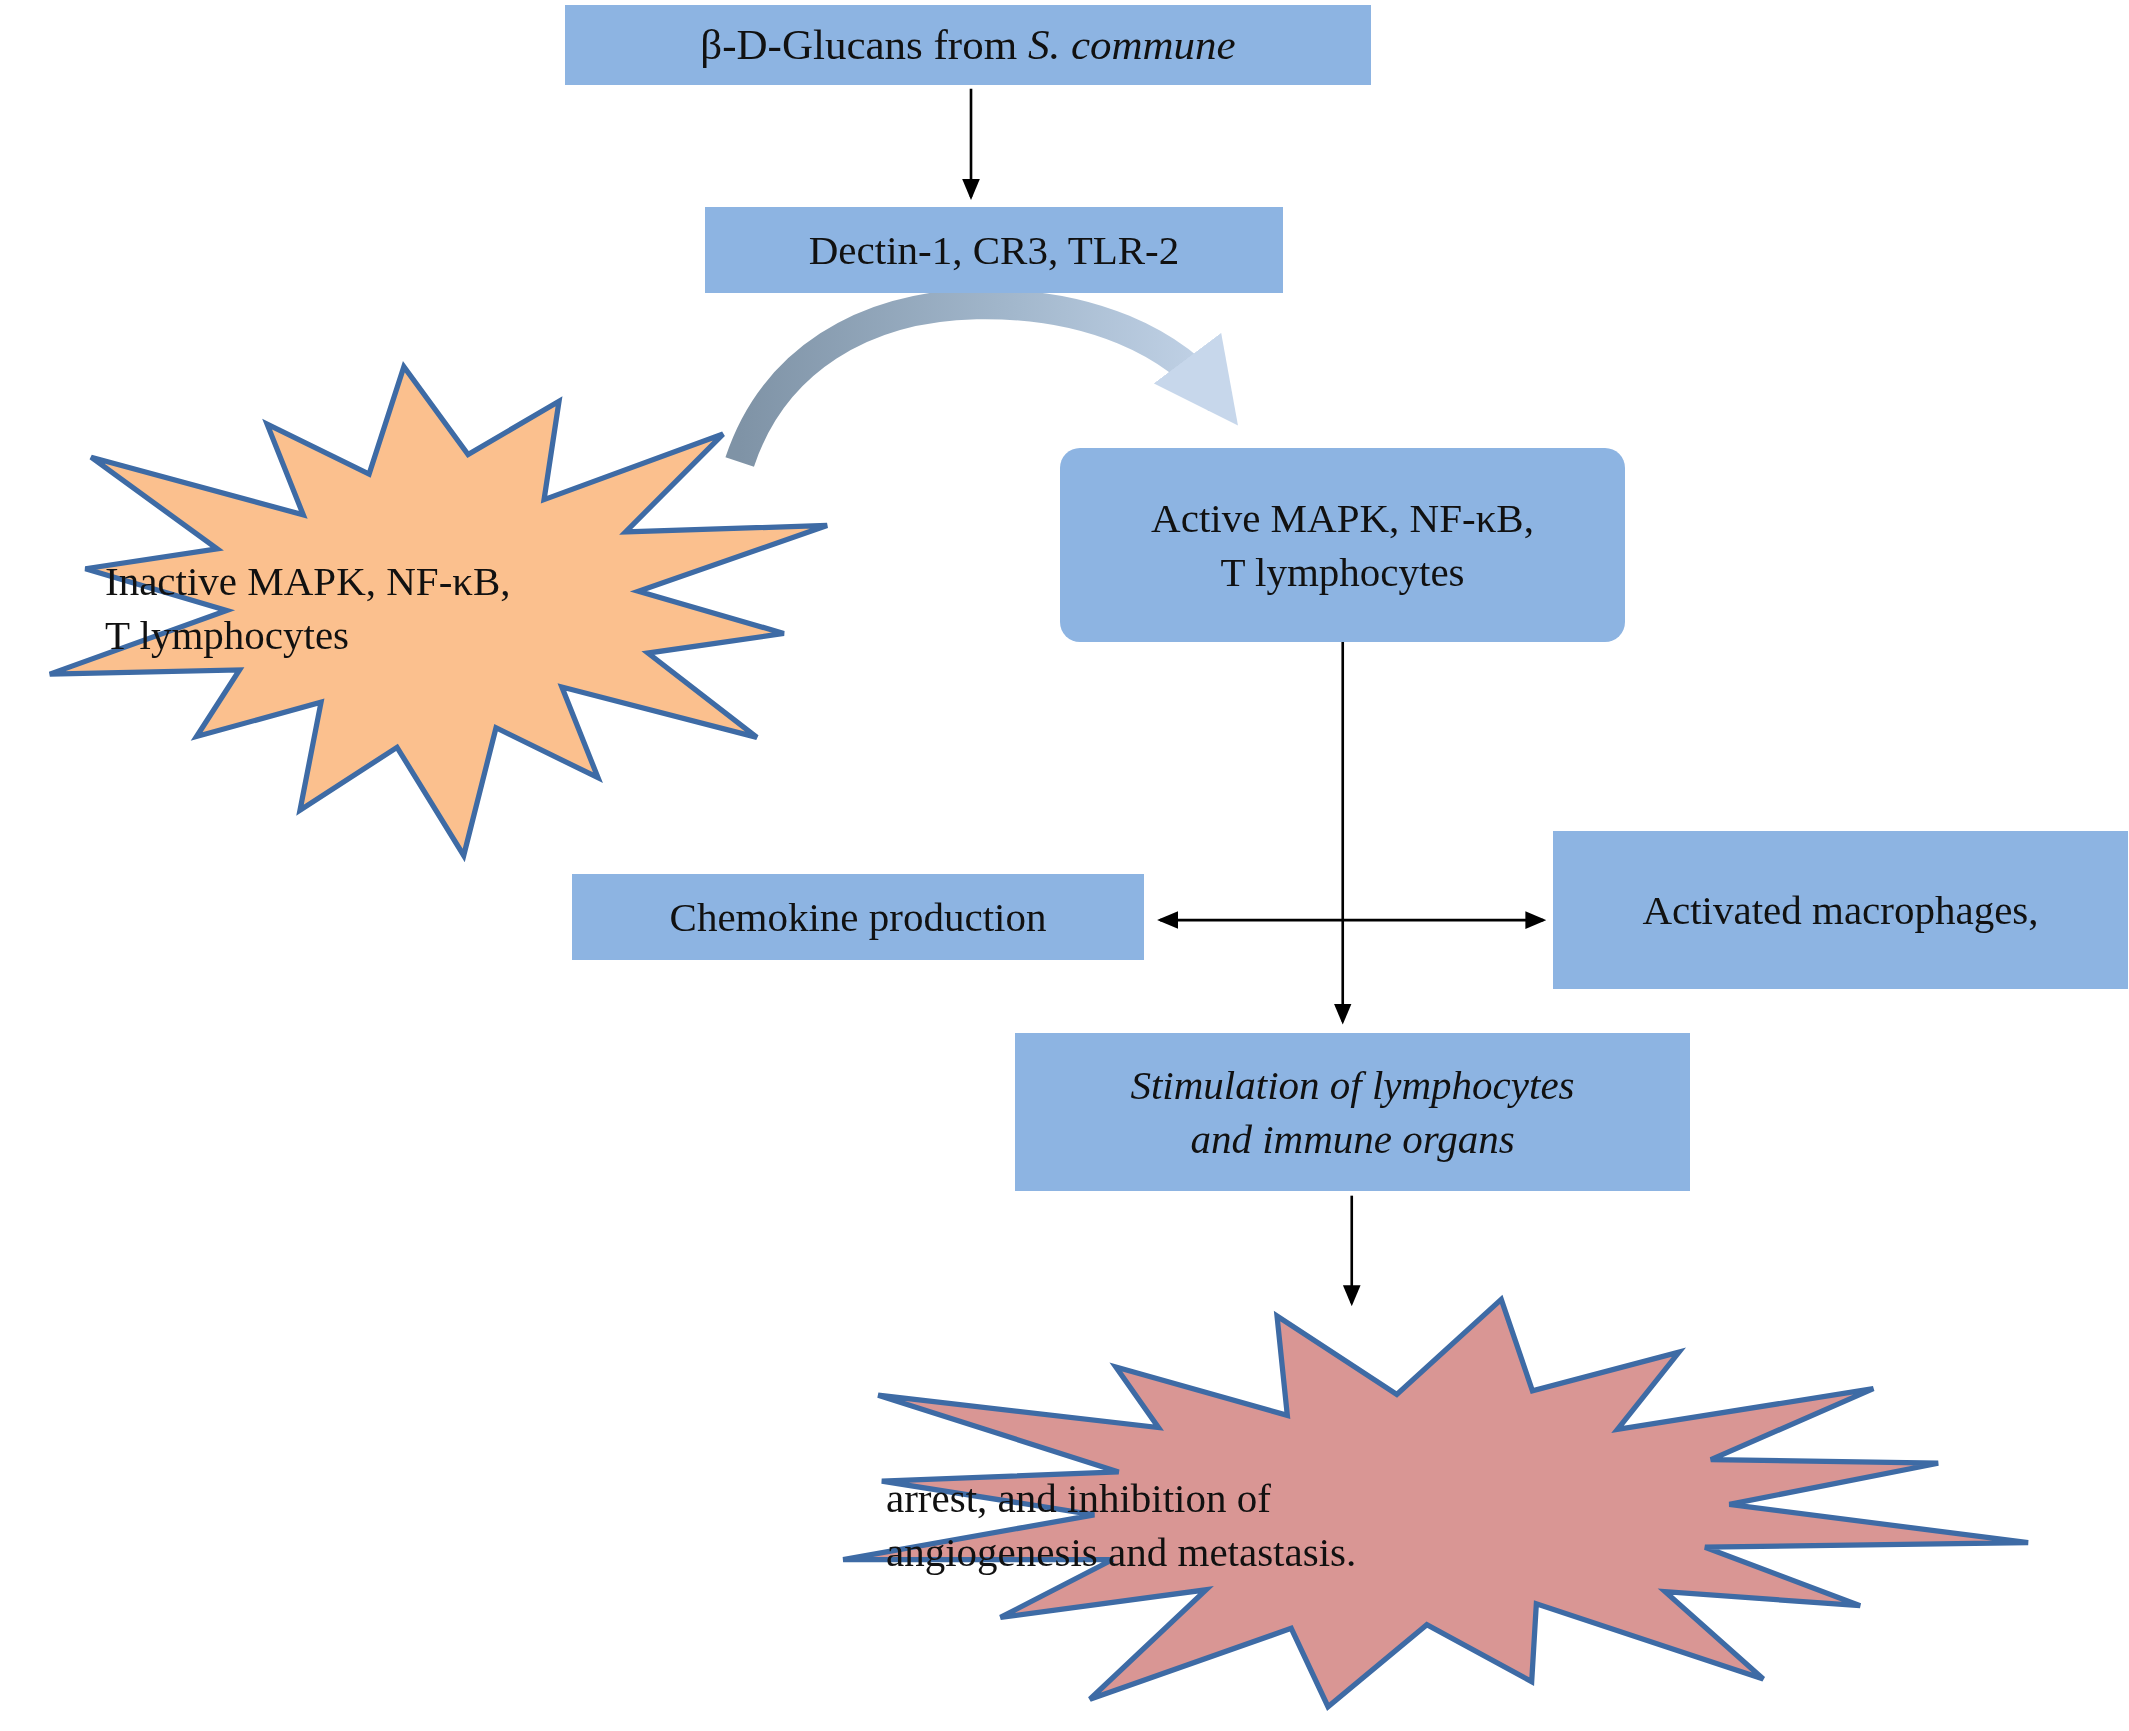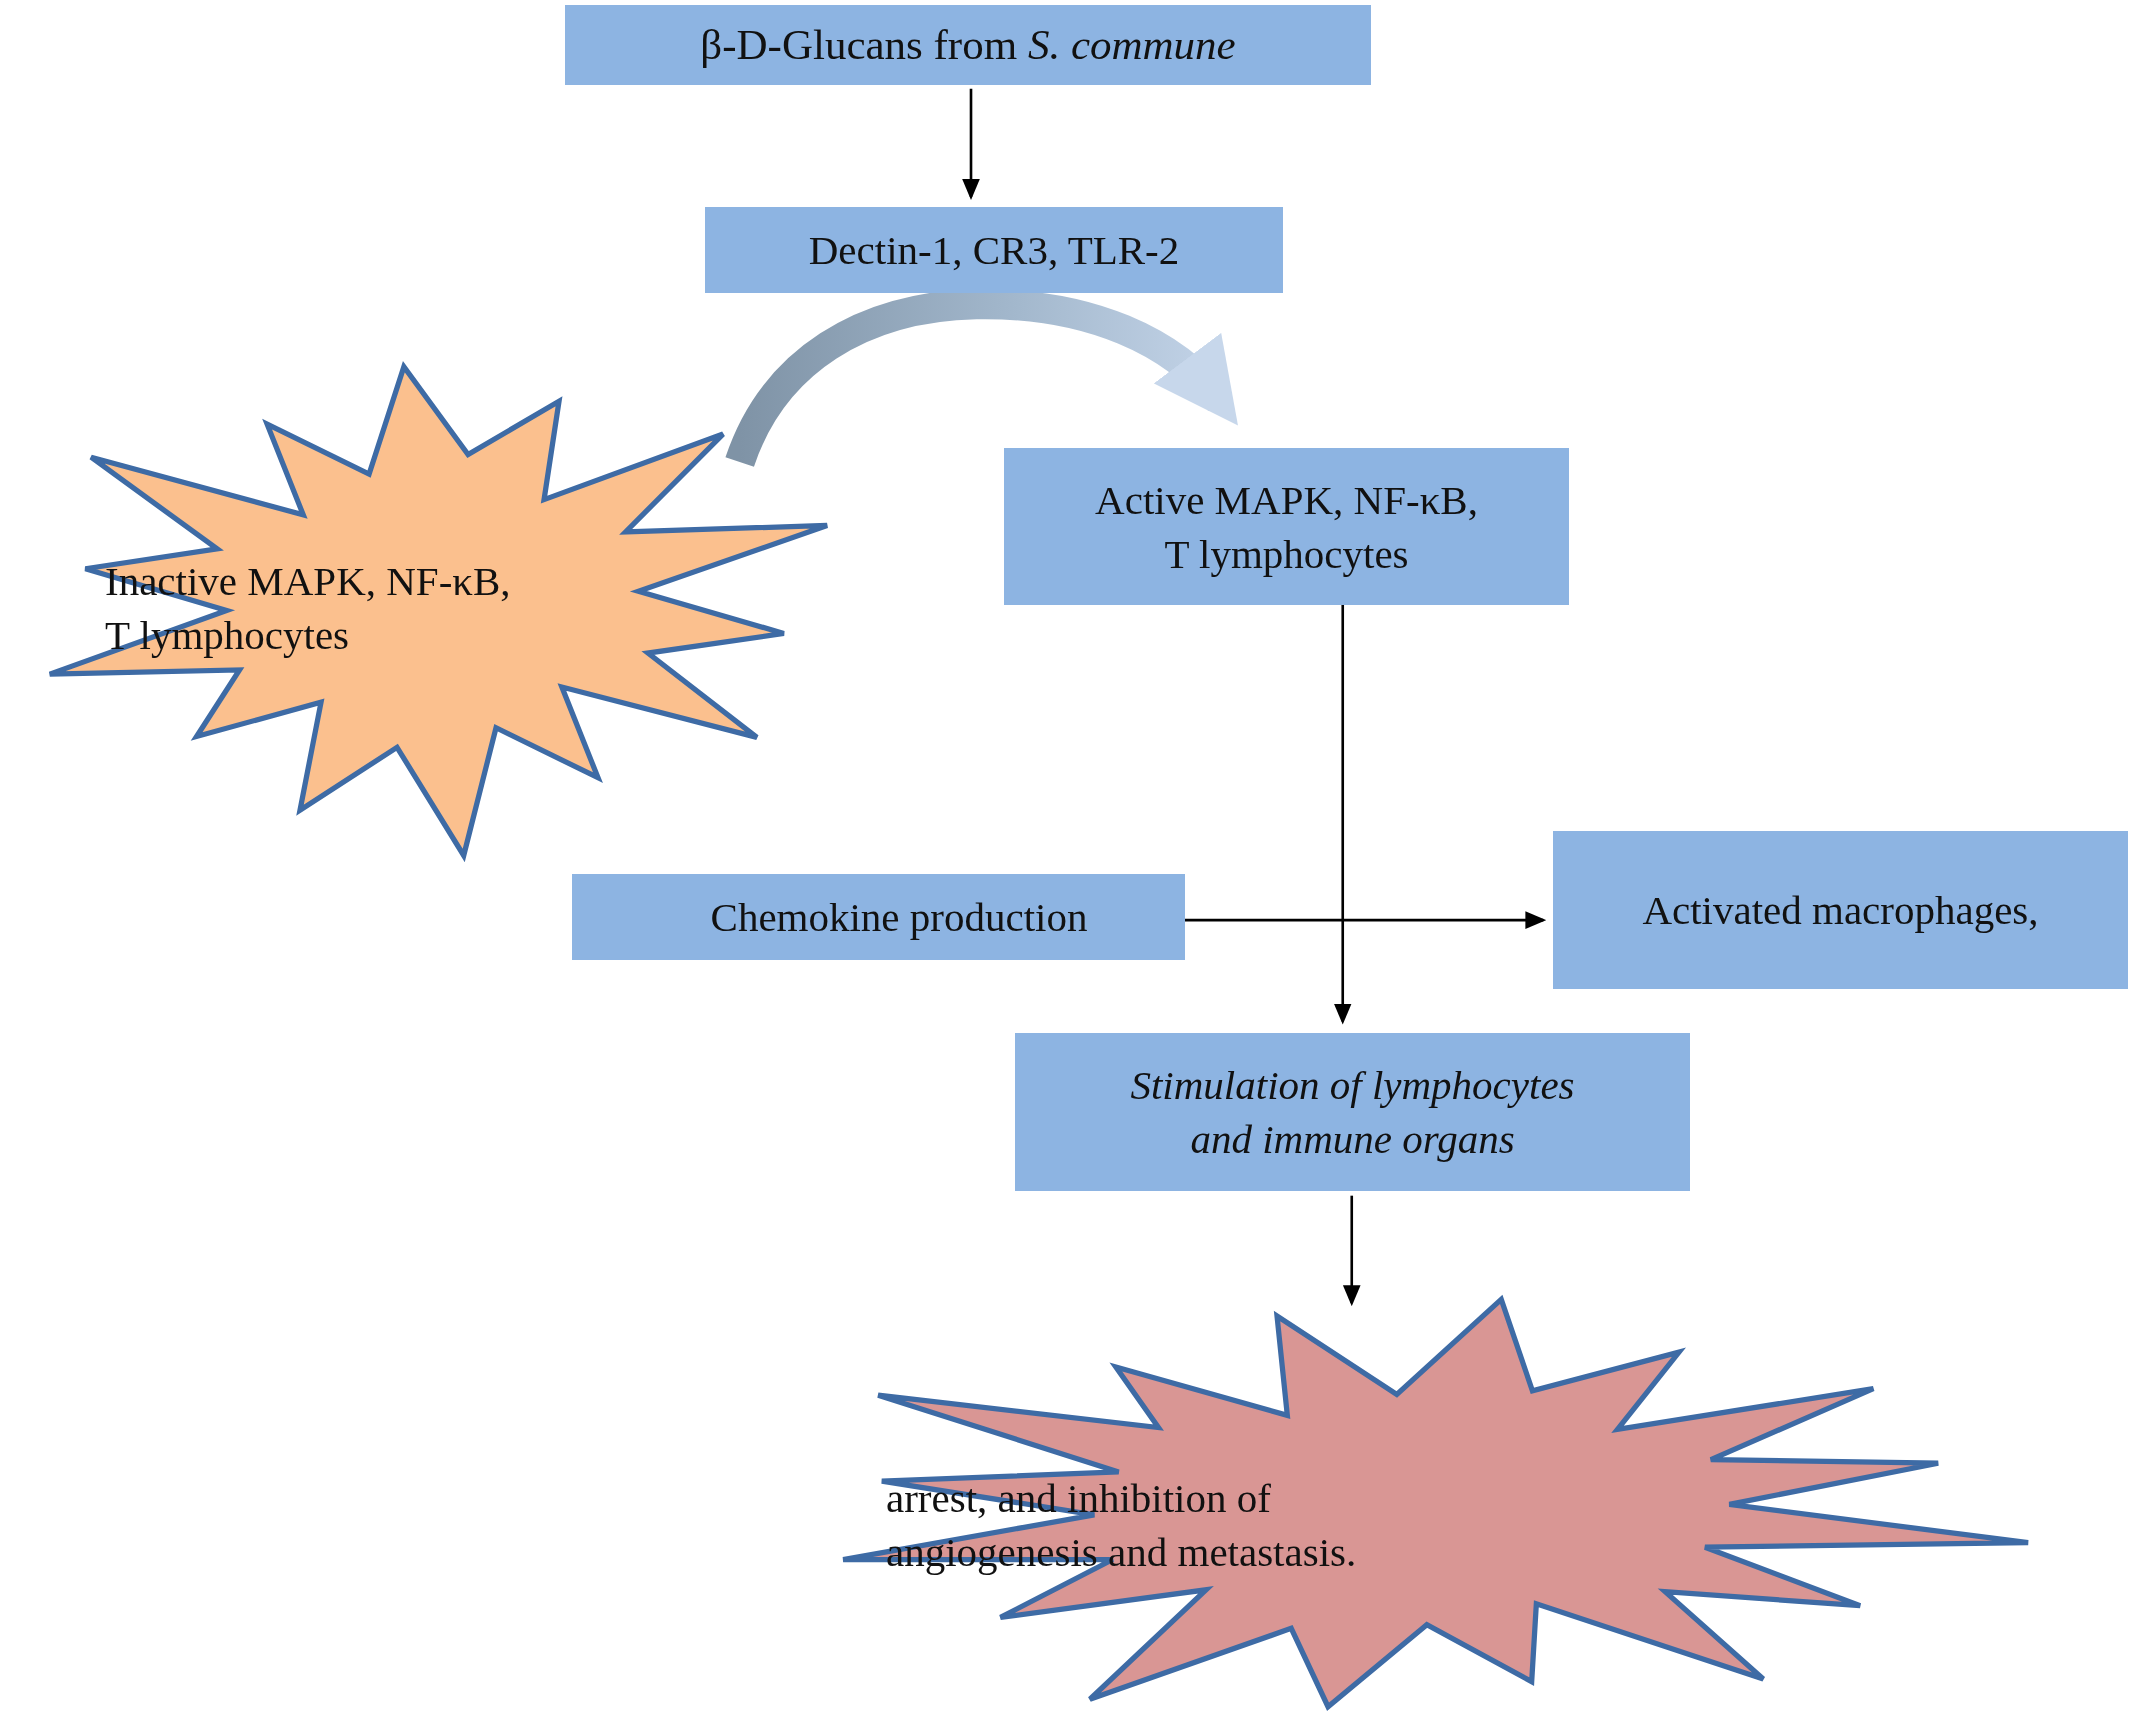--- a/index.html
+++ b/index.html
@@ -89,26 +89,26 @@
     <div>
       <span>β-D-Glucans from</span>
       <i>S. commune</i>
     </div>
   </div>
 
   <div class="box" style="left:705px;top:207px;width:578px;height:86px;">
     <div>Dectin-1, CR3, TLR-2</div>
   </div>
 
-  <div class="box" style="left:1004px;top:448px;width:565px;height:157px;">
+  <div class="box" style="left:1060px;top:448px;width:565px;height:194px;border-radius:20px;">
     <div>Active MAPK, NF-κB,</div>
     <div>T lymphocytes</div>
   </div>
 
-  <div class="box" style="left:572px;top:874px;width:572px;height:86px;padding-left:41px;">
+  <div class="box" style="left:572px;top:874px;width:572px;height:86px;">
     <div>Chemokine production</div>
   </div>
 
   <div class="box" style="left:1553px;top:831px;width:575px;height:158px;">
     <div>Activated macrophages,</div>
   </div>
 
   <div class="box" style="left:1015px;top:1033px;width:675px;height:158px;font-style:italic;">
     <div>Stimulation of lymphocytes</div>
     <div>and immune organs</div>

